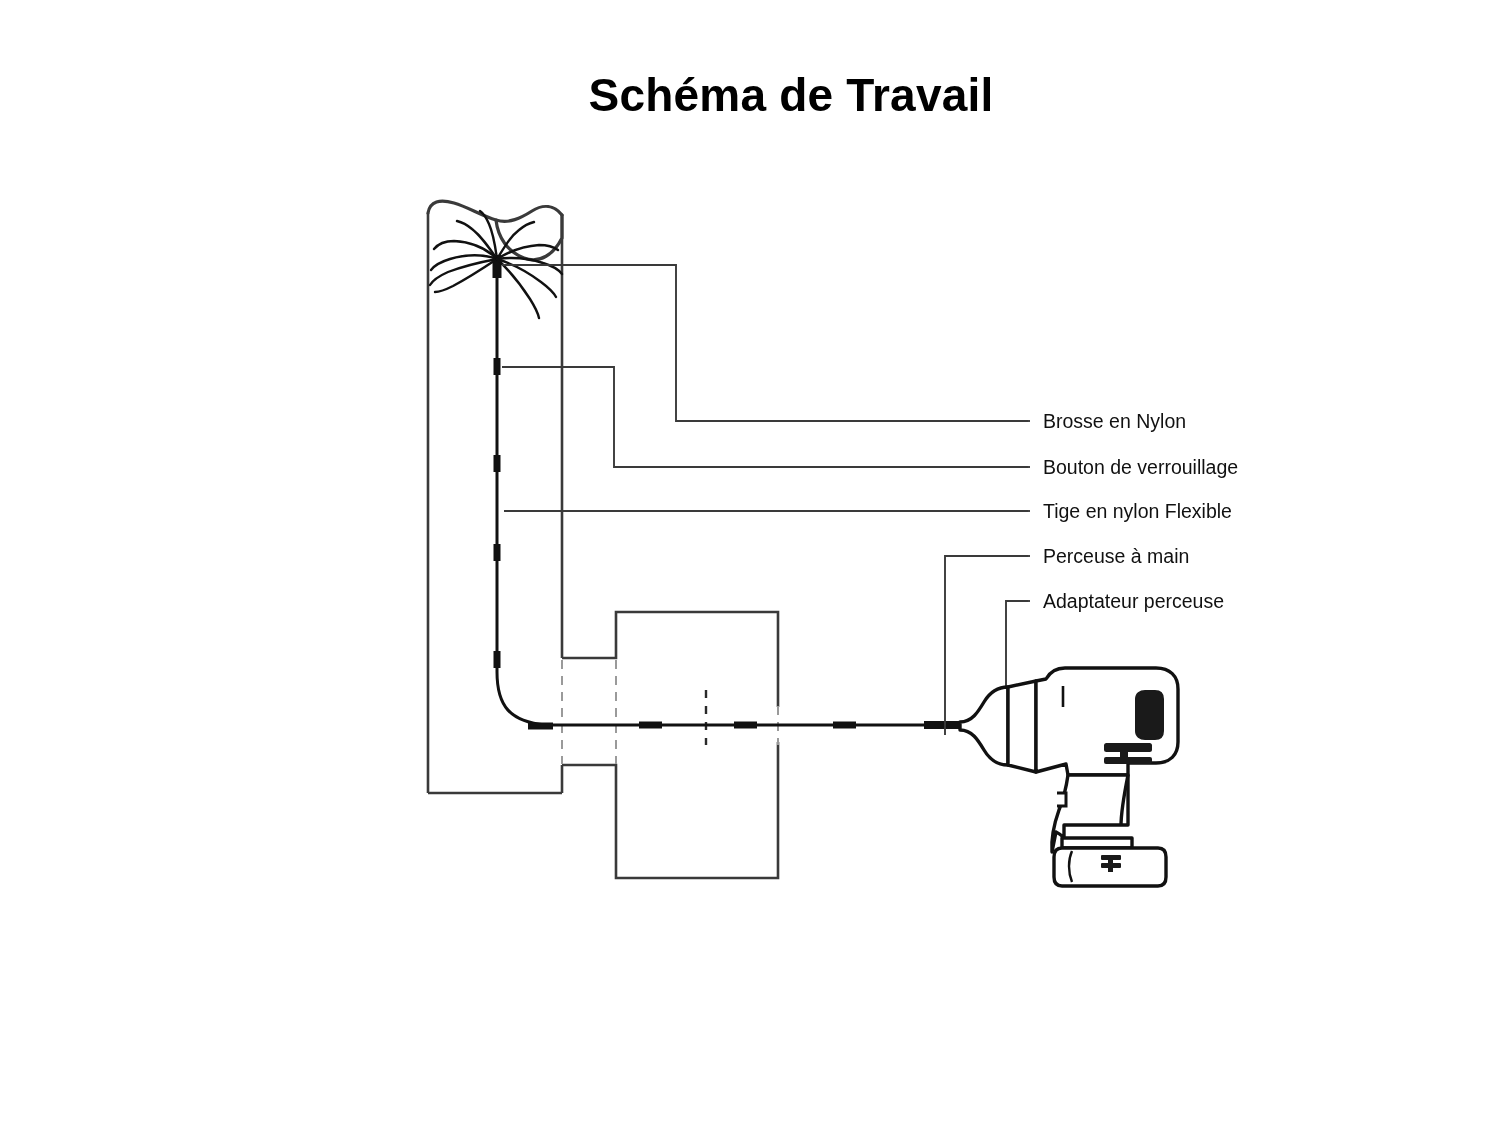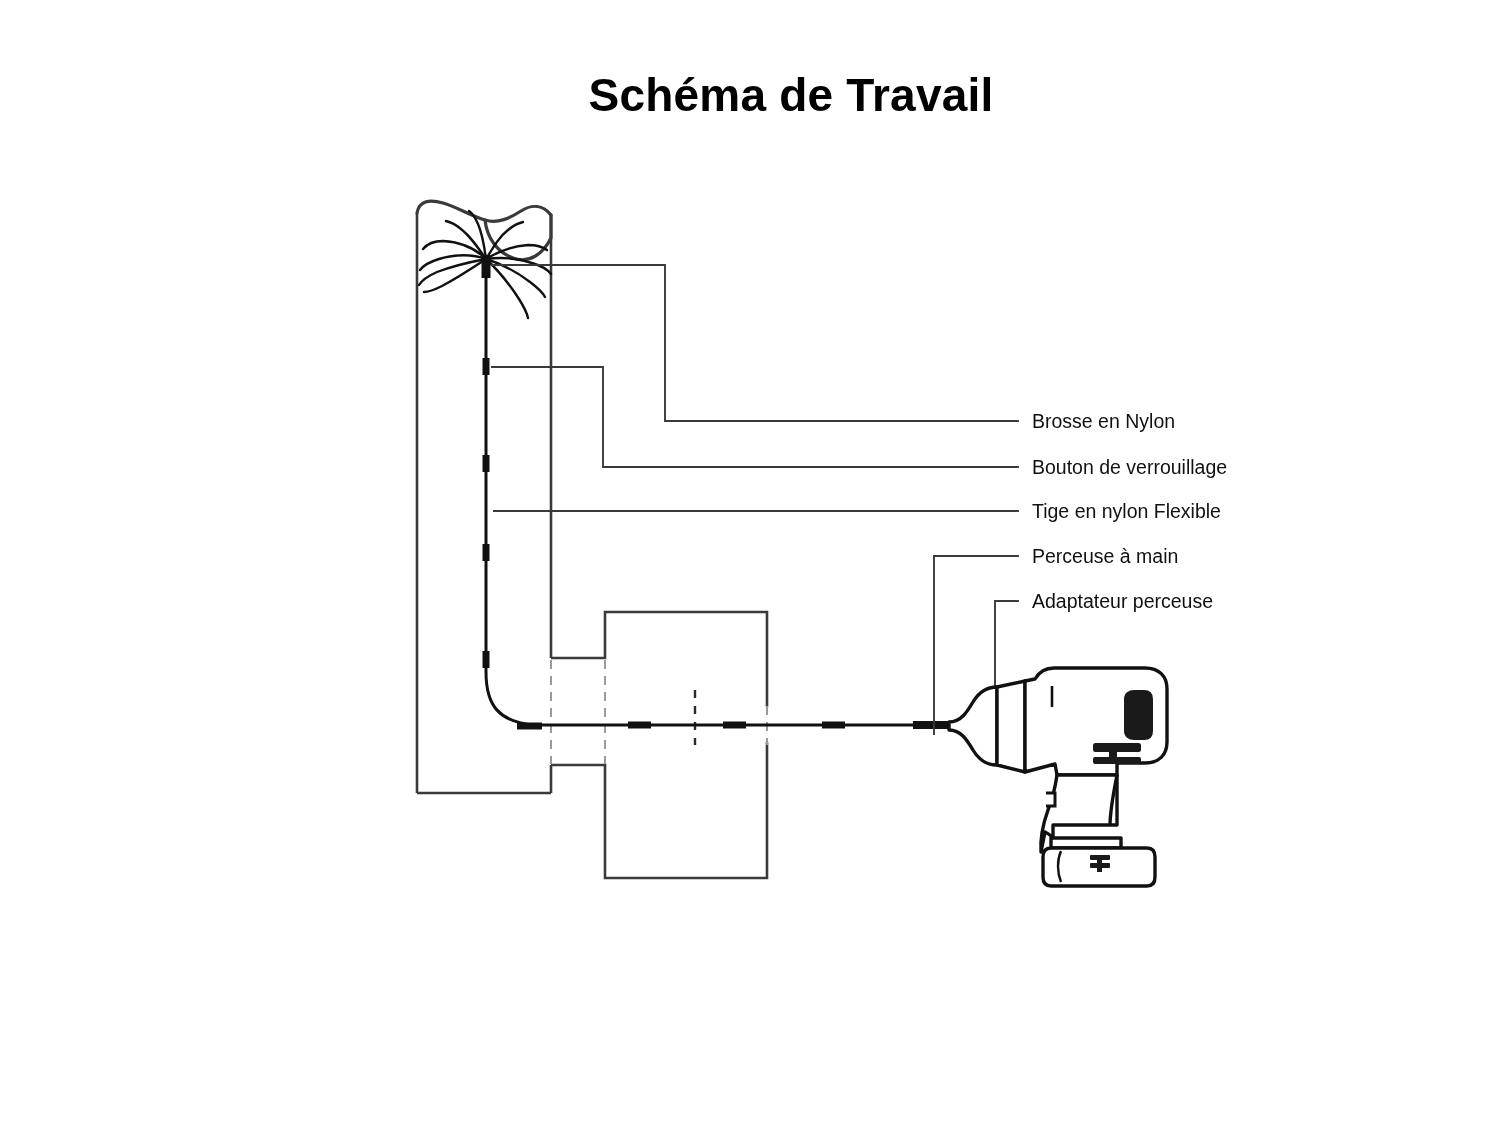--- a/index.html
+++ b/index.html
@@ -34,21 +34,21 @@
   #footnote {
     position: absolute;
     left: 285px;
     top: 1014px;
     font-size: 19.5px;
     color: #111111;
     white-space: nowrap;
   }
   #canvas-wrap {
     position: absolute;
-    left: 5px;
+    left: 16px;
     top: 0;
     width: 1320px;
     height: 1125px;
   }
   svg.figure {
     display: block;
   }
   .label-text {
     font-family: "Liberation Sans", sans-serif;
     font-size: 19.5px;

